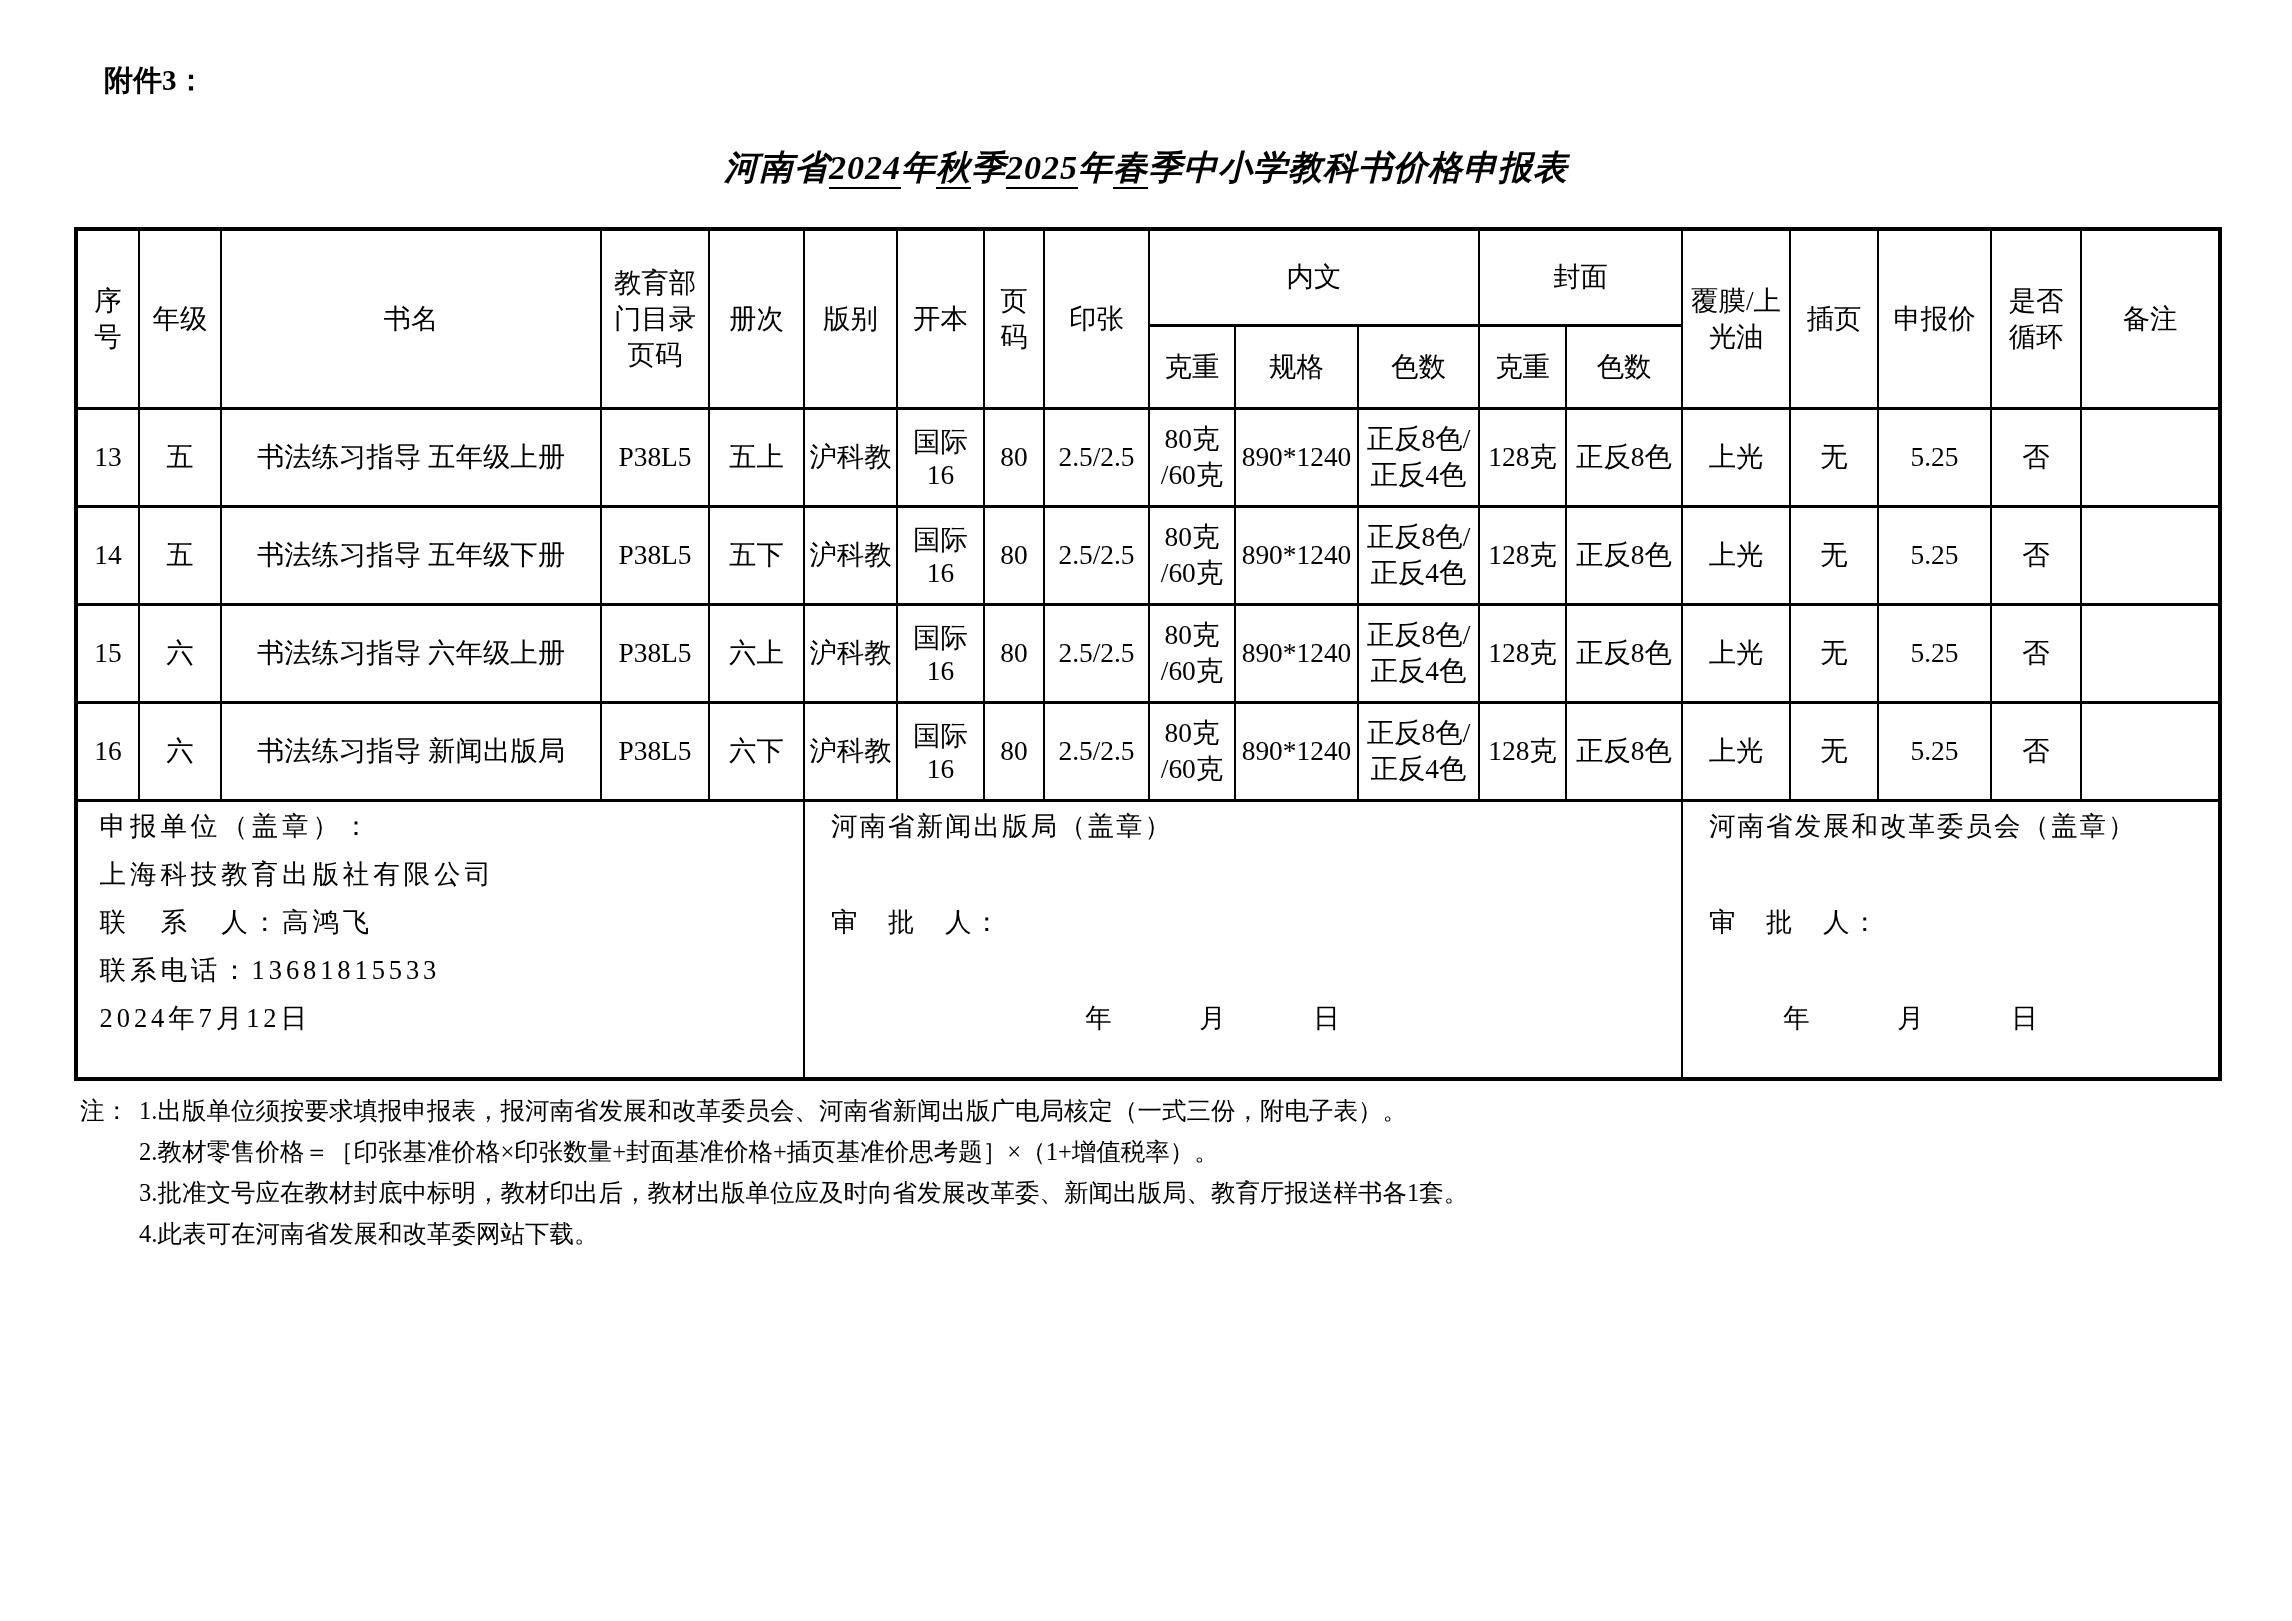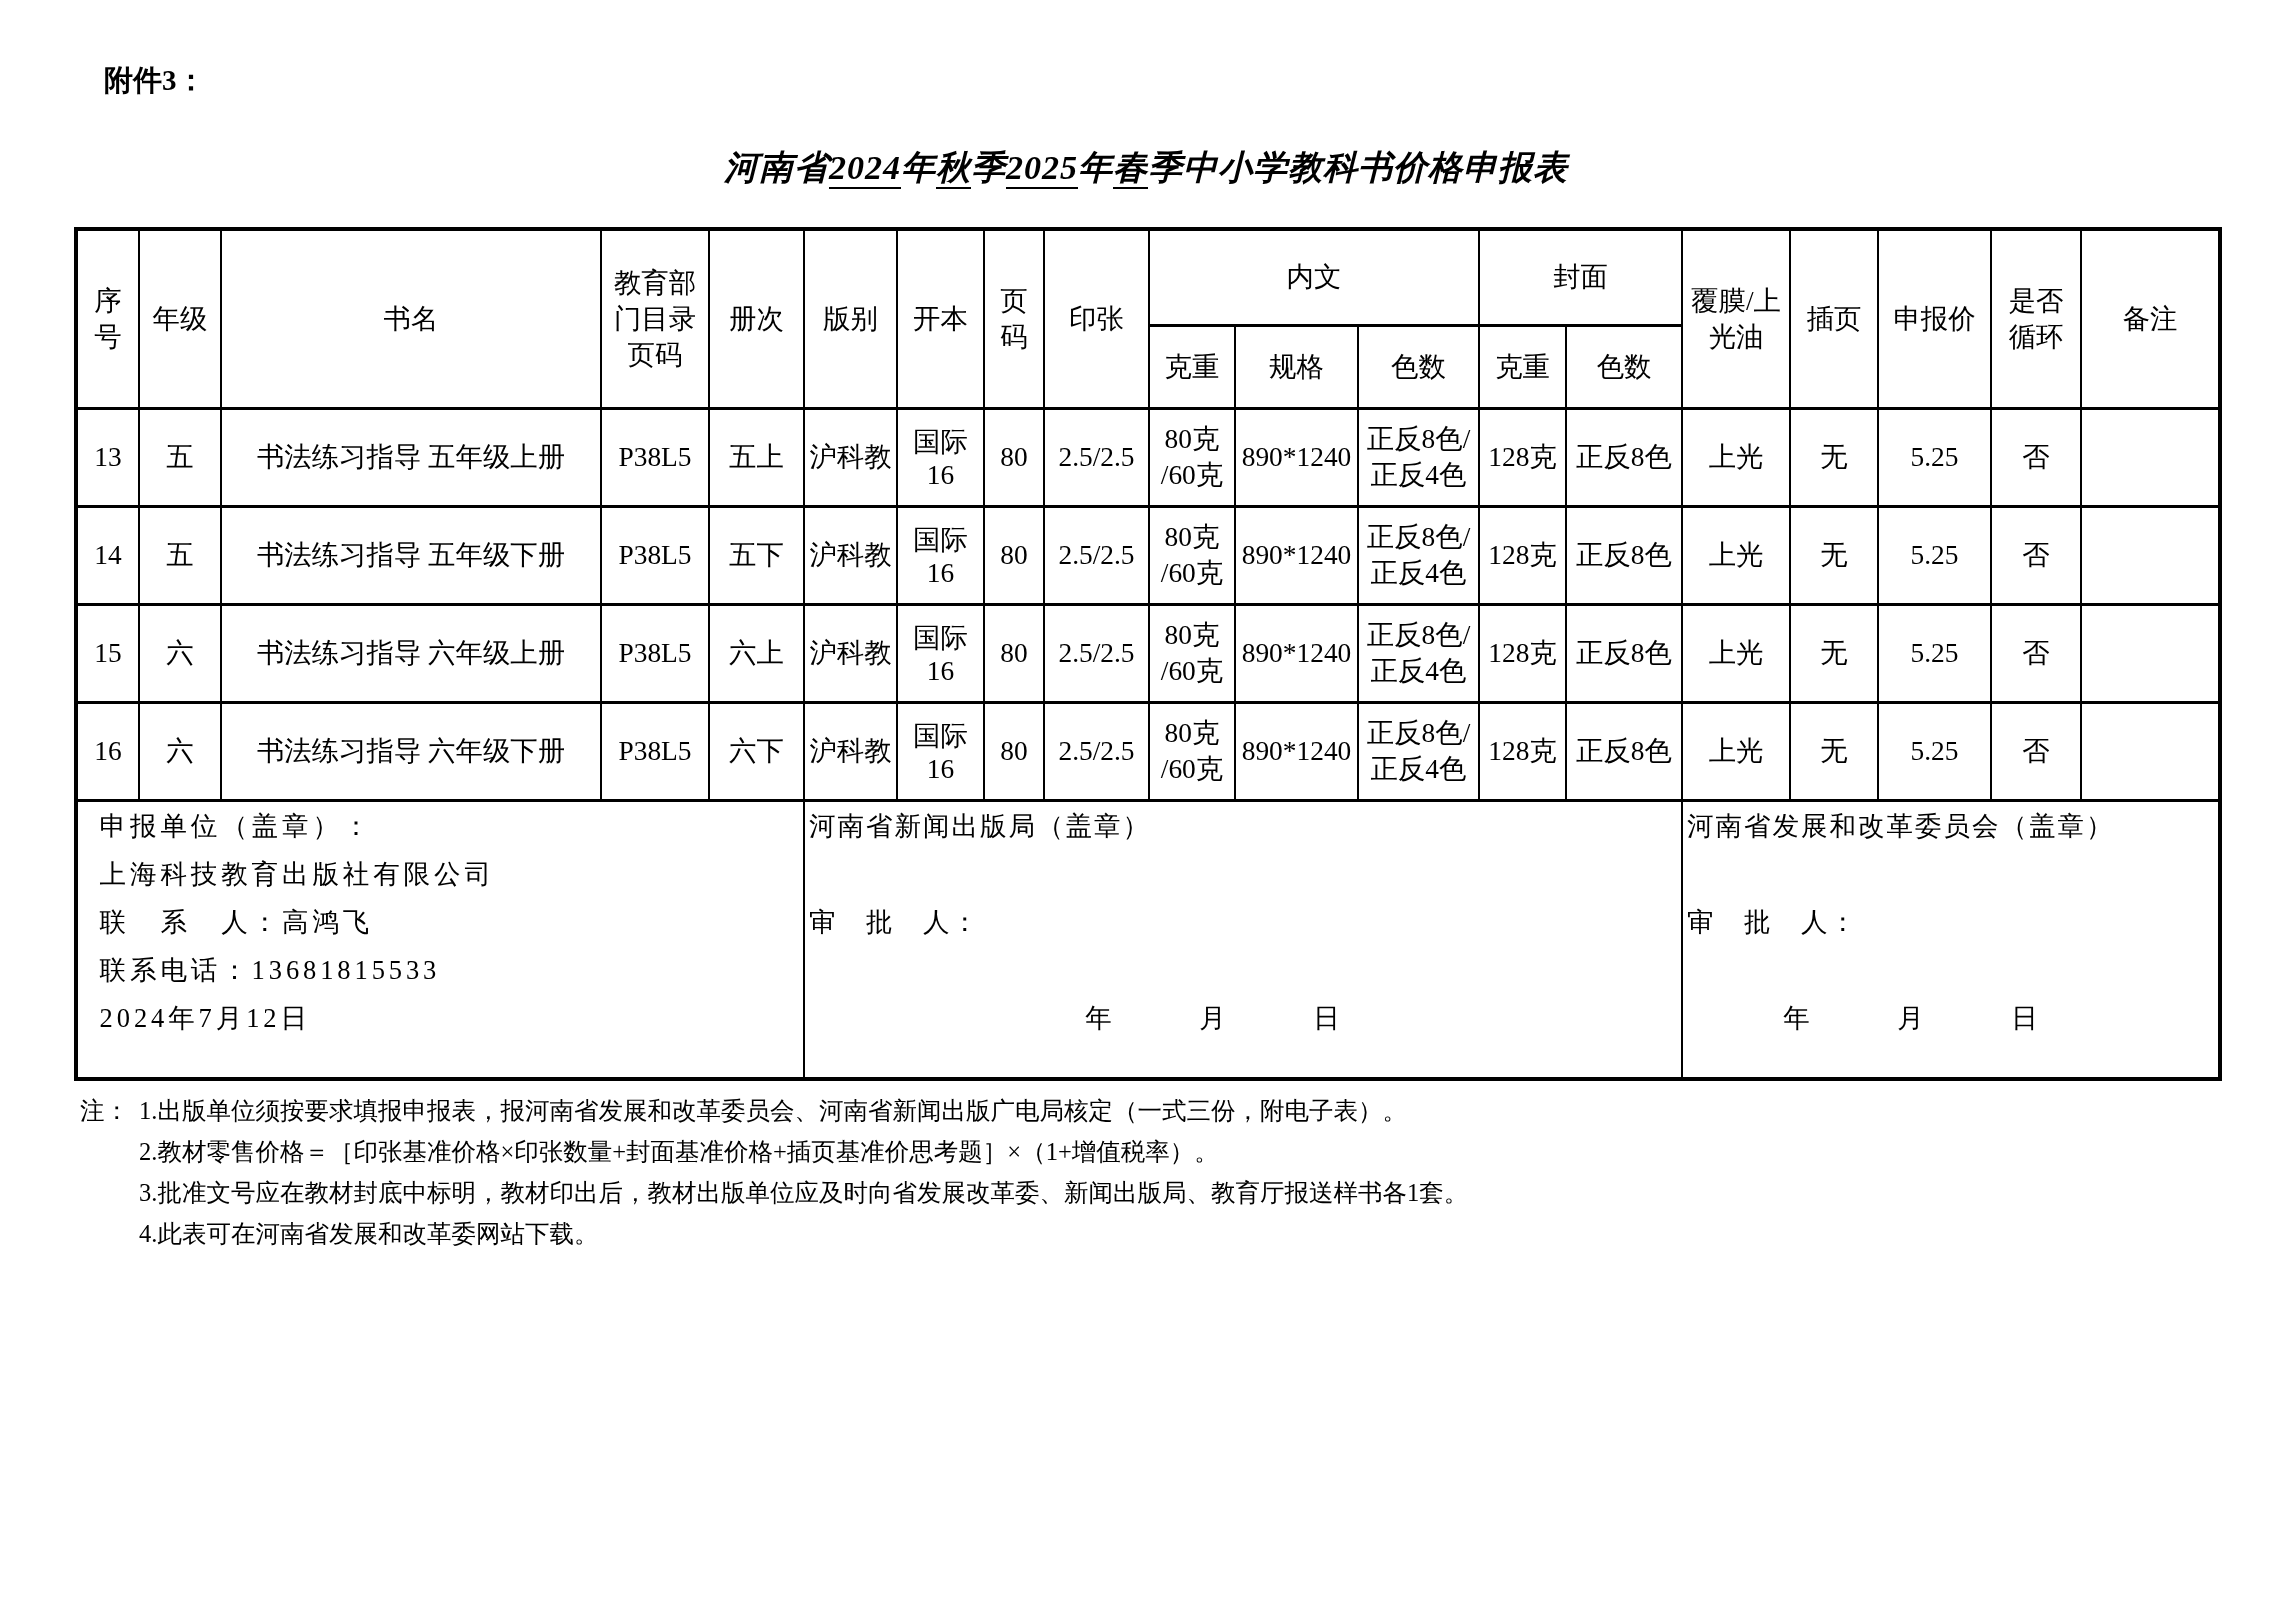--- a/index.html
+++ b/index.html
@@ -67,21 +67,21 @@
   }
   .fpad { padding-top: 39px; }
   .fline {
     height: 48px;
     line-height: 48px;
     font-size: 26.5px;
     letter-spacing: 2px;
     white-space: pre;
   }
   .fl .fline { padding-left: 21.6px; letter-spacing: 3.9px; }
-  .fm .fline, .fr .fline { padding-left: 4px; }
+  .fm .fline, .fr .fline { padding-left: 26px; }
   .fline.date { text-align: center; padding-right: 59px; padding-left: 0; }
   .fr .fline.date { padding-right: 78px; }
   .notes {
     position: absolute;
     left: 80px;
     top: 1090px;
     display: flex;
     font-size: 24.5px;
   }
   .notes-label { width: 59px; line-height: 41px; }
@@ -222,21 +222,21 @@
         <td>上光</td>
         <td>无</td>
         <td>5.25</td>
         <td>否</td>
         <td></td>
       </tr>
 
       <tr class="r">
         <td>16</td>
         <td>六</td>
-        <td class="book-name">书法练习指导 六年级下册</td>
+        <td class="book-name">书法练习指导 新闻出版局</td>
         <td>P38L5</td>
         <td>六下</td>
         <td>沪科教</td>
         <td>国际
 16</td>
         <td>80</td>
         <td>2.5/2.5</td>
         <td>80克
 /60克</td>
         <td>890*1240</td>

